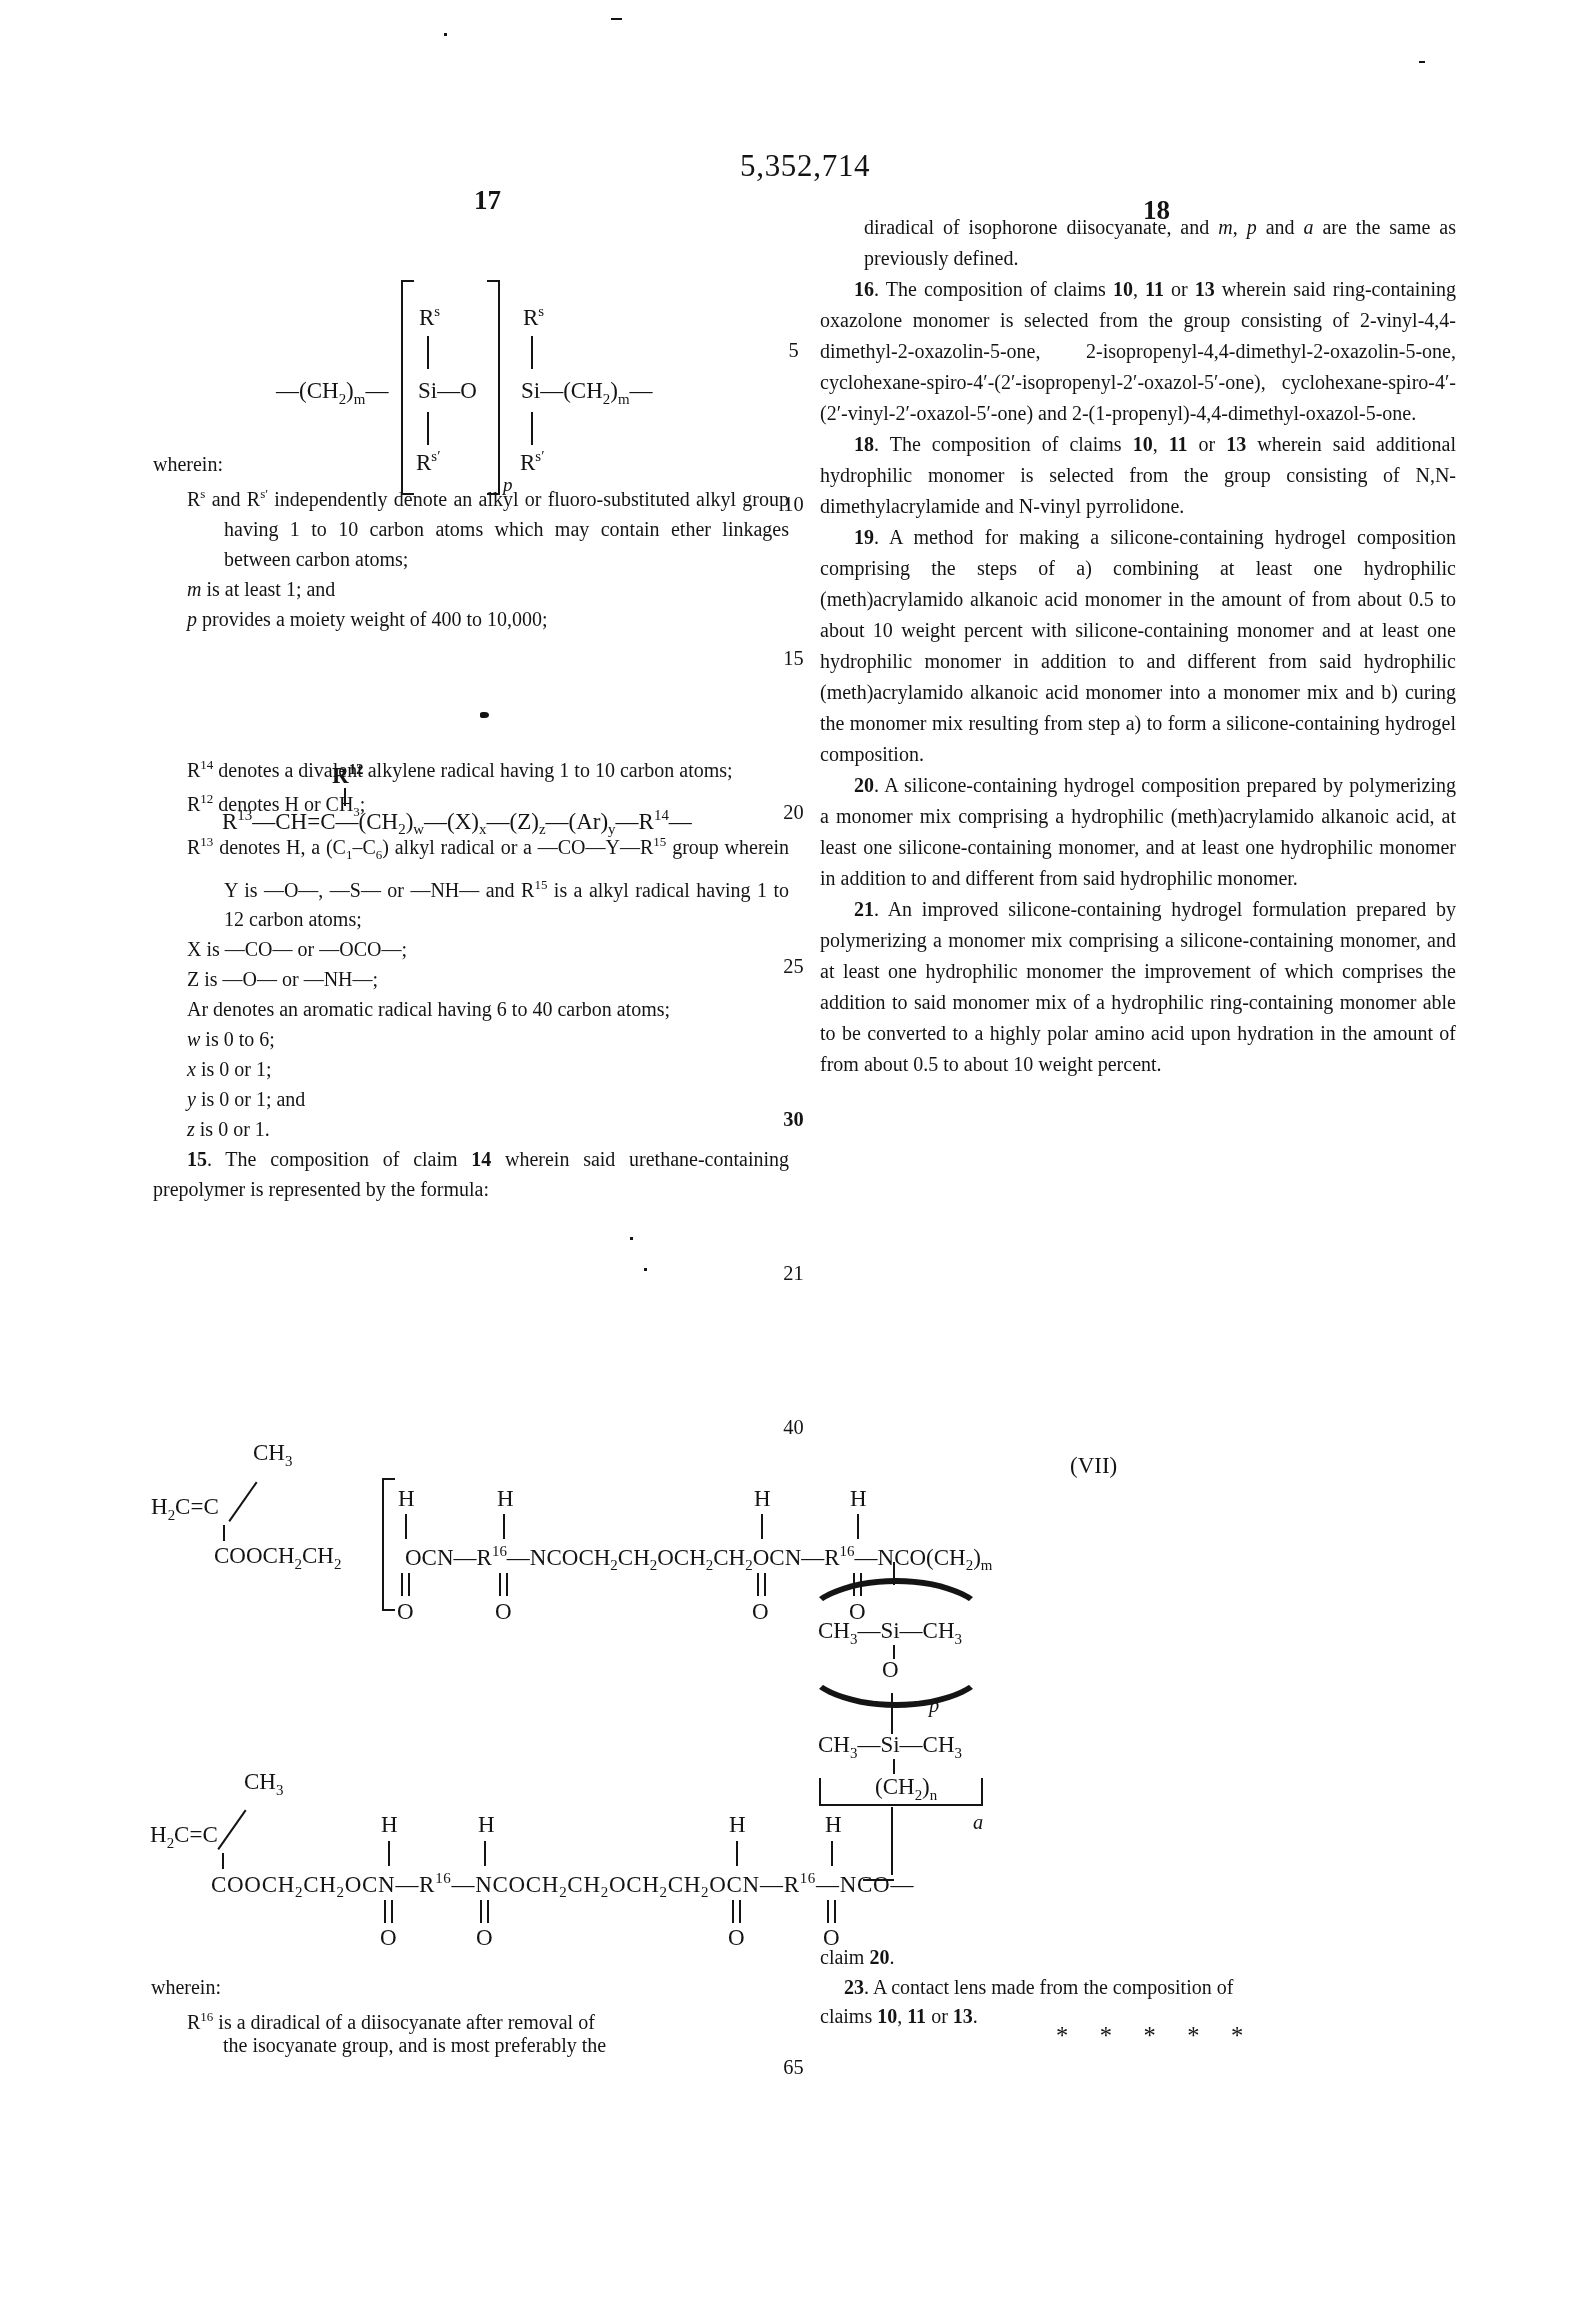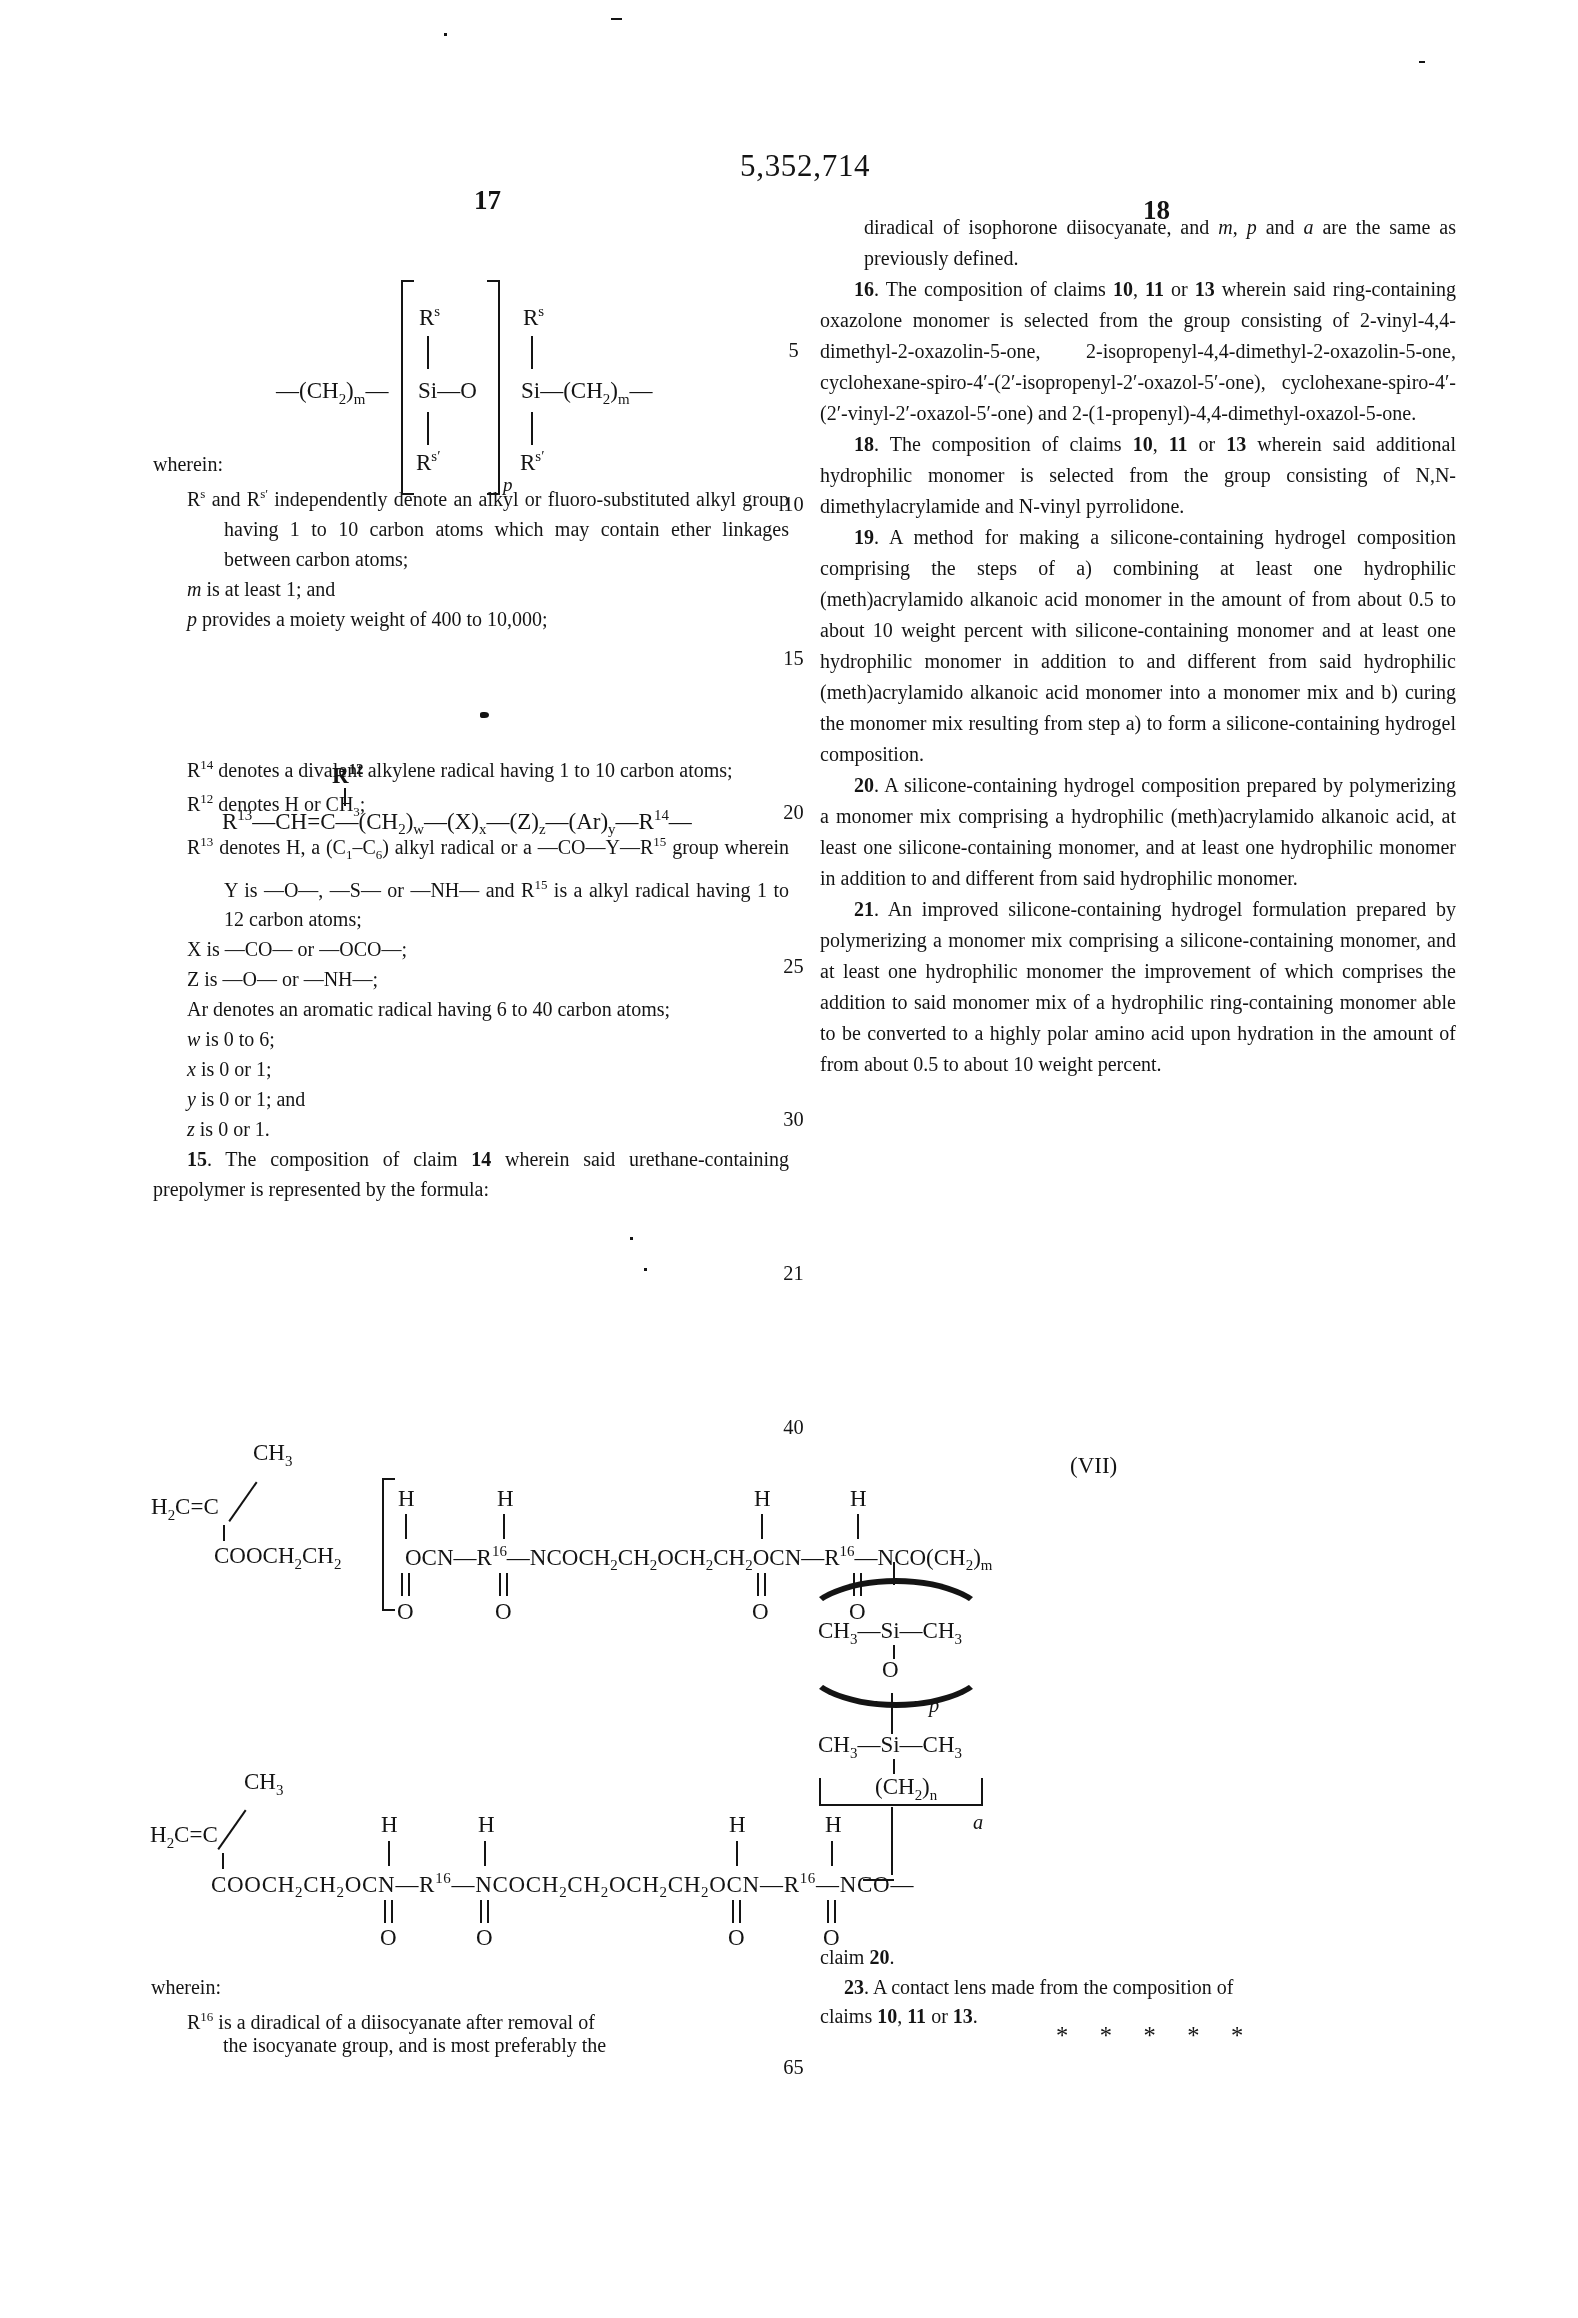--- a/index.html
+++ b/index.html
@@ -42,21 +42,21 @@
 
   <div class="abs hdr" style="left:740px;top:148px;">5,352,714</div>
   <div class="abs pgnum" style="left:474px;top:185px;">17</div>
   <div class="abs pgnum" style="left:1143px;top:195px;">18</div>
 
   <div class="abs lnum" style="left:773px;top:339px;">5</div>
   <div class="abs lnum" style="left:773px;top:493px;">10</div>
   <div class="abs lnum" style="left:773px;top:647px;">15</div>
   <div class="abs lnum" style="left:773px;top:801px;">20</div>
   <div class="abs lnum" style="left:773px;top:955px;">25</div>
-  <div class="abs lnum" style="left:773px;top:1108px;">30</div>
+  <div class="abs lnum" style="left:773px;top:1108px;font-weight:bold;">30</div>
   <div class="abs lnum" style="left:773px;top:1262px;">21</div>
   <div class="abs lnum" style="left:773px;top:1416px;">40</div>
   <div class="abs lnum" style="left:773px;top:2056px;">65</div>
 
   <div>
     <span class="abs f" style="left:276px;top:378px;">—(CH<sub>2</sub>)<sub>m</sub>—</span>
     <div class="abs brkL" style="left:401px;top:280px;height:211px;"></div>
     <span class="abs f" style="left:419px;top:303px;">R<sup>s</sup></span>
     <div class="vb" style="left:427px;top:336px;height:33px;"></div>
     <span class="abs f" style="left:418px;top:378px;">Si—O</span>

